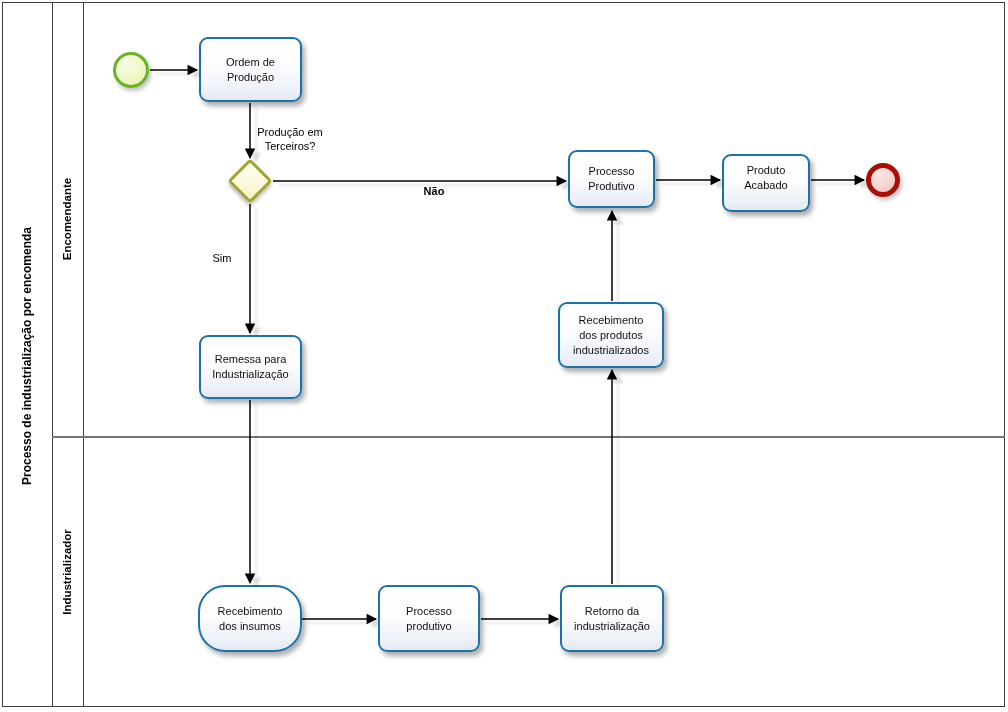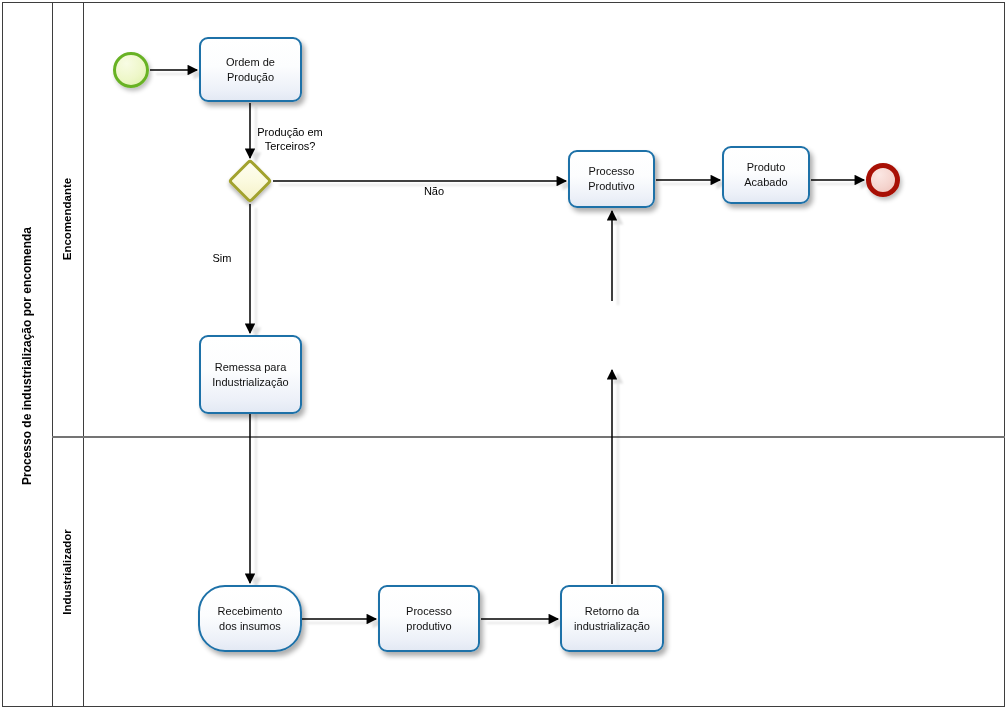--- a/index.html
+++ b/index.html
@@ -101,21 +101,21 @@
 
   
   .flow-label {
     position: absolute;
     font-size: 11px;
     line-height: 14px;
     color: #000;
     text-align: center;
   }
   .label-question { left: 247px; top: 119px; width: 86px; margin-top: 6px; }
-  .label-nao { left: 419px; top: 184px; width: 30px; }
+  .label-nao { left: 419px; top: 184px; width: 30px; font-weight: bold; }
   .label-sim { left: 207px; top: 251px; width: 30px; }
 </style>
 </head>
 <body>
 
 <div class="stage">
 
   <div class="pool-border"></div>
   <div class="vline v1"></div>
   <div class="vline v2"></div>
@@ -154,25 +154,28 @@
   <div class="event event-end"></div>
 
   <div class="gateway"></div>
 
   <div class="task" style="left:199px; top:37px; width:103px; height:65px;">
     <span>Ordem de Produção</span>
   </div>
   <div class="task" style="left:568px; top:150px; width:87px; height:58px;">
     <span>Processo Produtivo</span>
   </div>
-  <div class="task" style="left:722px; top:146px; width:88px; height:58px;">
+  <div class="task" style="left:722px; top:154px; width:88px; height:58px;align-items:flex-end;">
     <span>Produto Acabado</span>
   </div>
-  <div class="task" style="left:199px; top:335px; width:103px; height:79px;">
+  <div class="task" style="left:199px; top:335px; width:103px; height:64px;">
     <span>Remessa para Industrialização</span>
+  </div>
+  <div class="task" style="left:558px; top:302px; width:106px; height:66px;">
+    <span>Recebimento dos produtos industrializados</span>
   </div>
 
   <div class="task" style="left:198px; top:585px; width:104px; height:67px;border-radius:27px;">
     <span>Recebimento dos insumos</span>
   </div>
   <div class="task" style="left:378px; top:585px; width:102px; height:67px;">
     <span>Processo produtivo</span>
   </div>
   <div class="task" style="left:560px; top:585px; width:104px; height:67px;text-align:center;">
     <span>Retorno da industrialização</span>

